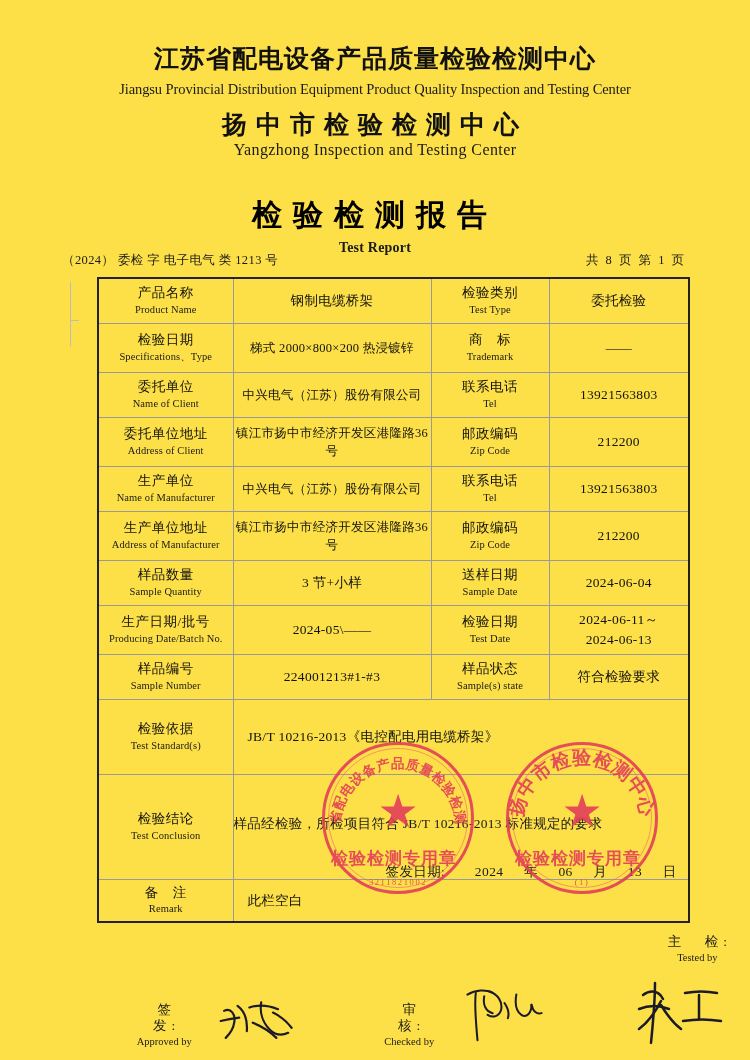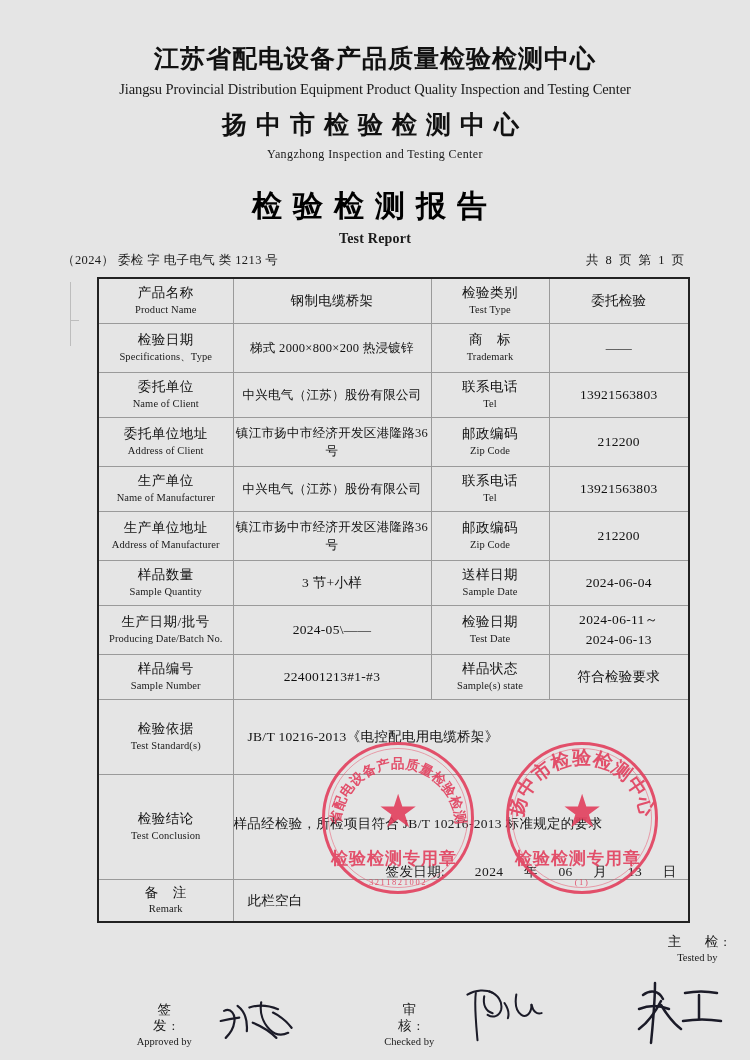--- a/index.html
+++ b/index.html
@@ -12,21 +12,21 @@
     background: #ffffff;
     font-family: "Liberation Serif", "DejaVu Serif", serif;
     color: #1a1a1a;
     position: relative;
     overflow: hidden;
   }
   .page {
     position: relative;
     width: 750px;
     height: 1060px;
-    background: #e5e5e5;
+    background: #fde047;
   }
 
   
   .header { text-align: center; padding-top: 44px; }
   .h-cn-1 {
     font-size: 25px;
     letter-spacing: 1px;
     font-weight: 700;
     font-family: "DejaVu Serif", "Liberation Serif", serif;
     color: #111;
@@ -40,28 +40,27 @@
   }
   .h-cn-2 {
     font-size: 25px;
     font-weight: 700;
     margin-top: 10px;
     letter-spacing: 9px;
     font-family: "DejaVu Serif", "Liberation Serif", serif;
     color: #111;
   }
   .h-en-2 {
-    font-size: 12px;
-    margin-top: 6px;
+    font-size: 16px;
     letter-spacing: 0.4px;
   }
   .h-cn-3 {
     font-size: 30px;
     font-weight: 700;
-    margin-top: 24px;
+    margin-top: 36px;
     letter-spacing: 11px;
     font-family: "DejaVu Serif", "Liberation Serif", serif;
     color: #000;
   }
   .h-en-3 {
     font-size: 14px;
     font-weight: 700;
     margin-top: 4px;
     letter-spacing: 0.2px;
   }

